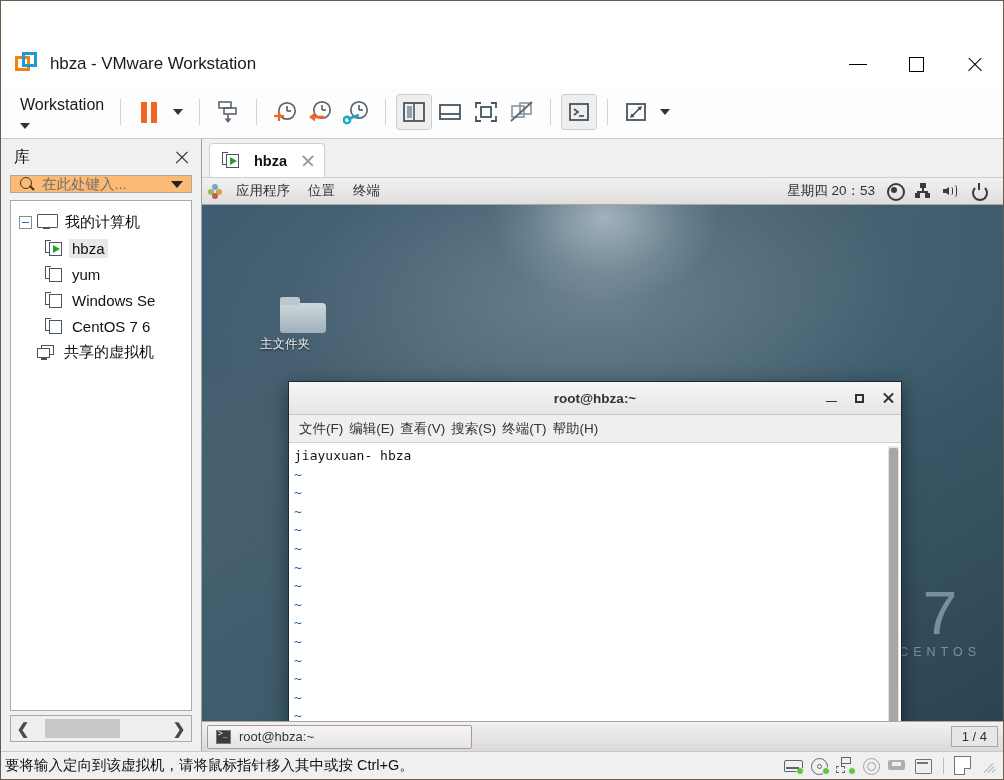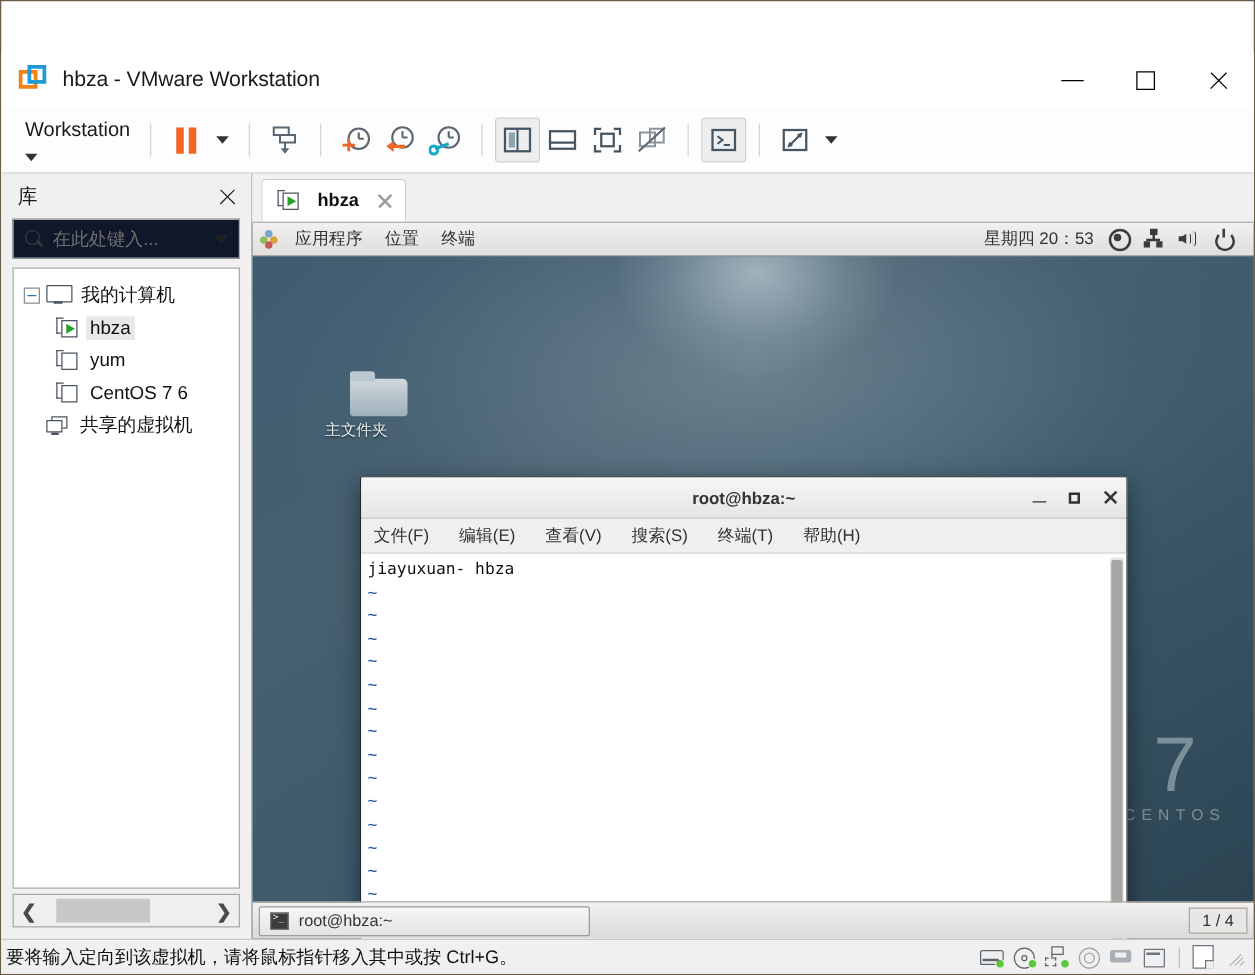--- a/index.html
+++ b/index.html
@@ -93,21 +93,21 @@
     padding: 0 12px 0 13px; background: #f0f0f0;
   }
   .lib-title { font-size: 16px; color: #1a1a1a; }
   .lib-close { position: relative; width: 15px; height: 15px; cursor: default; }
   .lib-close:before, .lib-close:after {
     content: ""; position: absolute; left: 0; top: 7px; width: 16px; height: 1.4px; background: #222;
   }
   .lib-close:before { transform: rotate(45deg); }
   .lib-close:after  { transform: rotate(-45deg); }
   .lib-search {
-    margin: 0 9px 7px 9px; height: 32px; background: #0f172a;
+    margin: 0 9px 7px 9px; height: 18px; background: #fdba74;
     border: 1px solid #a9a9a9; display: flex; align-items: center; padding: 0 6px;
   }
   .search-glass { width: 15px; height: 15px; position: relative; flex: 0 0 15px; margin: 0 4px 0 3px; }
   .search-glass:before {
     content: ""; position: absolute; left: 0; top: 0; width: 10px; height: 10px;
     border: 1.6px solid #3a3a3a; border-radius: 50%;
   }
   .search-glass:after {
     content: ""; position: absolute; left: 9px; top: 10px; width: 6px; height: 1.6px;
     background: #3a3a3a; transform: rotate(45deg);
@@ -295,21 +295,21 @@
   .tb-min { width: 11px; height: 1.6px; background: #2e3436; margin-top: 7px; }
   .tb-max { width: 9px; height: 9px; border: 2px solid #2e3436; }
   .tb-cls { position: relative; width: 12px; height: 12px; }
   .tb-cls:before, .tb-cls:after {
     content:""; position:absolute; left:0; top:5px; width:13px; height:1.8px; background:#2e3436;
   }
   .tb-cls:before { transform: rotate(45deg); }
   .tb-cls:after  { transform: rotate(-45deg); }
   .term-menu {
     height: 28px; flex: 0 0 28px; background: #f0efee; border-bottom: 1px solid #d2cfcc;
-    display: flex; align-items: center; padding-left: 10px; gap: 24px;
+    display: flex; align-items: center; padding-left: 10px; gap: 6px;
     font-size: 13.5px; color: #2e3436;
   }
   .term-menu span { cursor: default; }
   .term-body {
     flex: 1 1 auto; background: #ffffff; position: relative; overflow: hidden;
     font-family: "DejaVu Sans Mono", monospace; font-size: 13px; color: #111;
     padding: 4px 0 0 5px;
   }
   .term-line { line-height: 18.6px; white-space: pre; }
   .term-tilde { color: #2a5d9e; }
@@ -576,20 +576,27 @@
                 <span class="play"></span>
               </span>
             <span class="tlabel">hbza</span>
           </div>
           <div class="tnode indent1">
             <span class="vm-ic">
                 <span class="a"></span>
                 <span class="b"></span>
               </span>
             <span class="tlabel">yum</span>
+          </div>
+          <div class="tnode indent1">
+            <span class="vm-ic">
+                <span class="a"></span>
+                <span class="b"></span>
+              </span>
+            <span class="tlabel">Windows Se</span>
           </div>
           <div class="tnode indent1">
             <span class="vm-ic">
                 <span class="a"></span>
                 <span class="b"></span>
               </span>
             <span class="tlabel">CentOS 7 6</span>
           </div>
           <div class="tnode indent0b">
             <span class="shared-ic">

